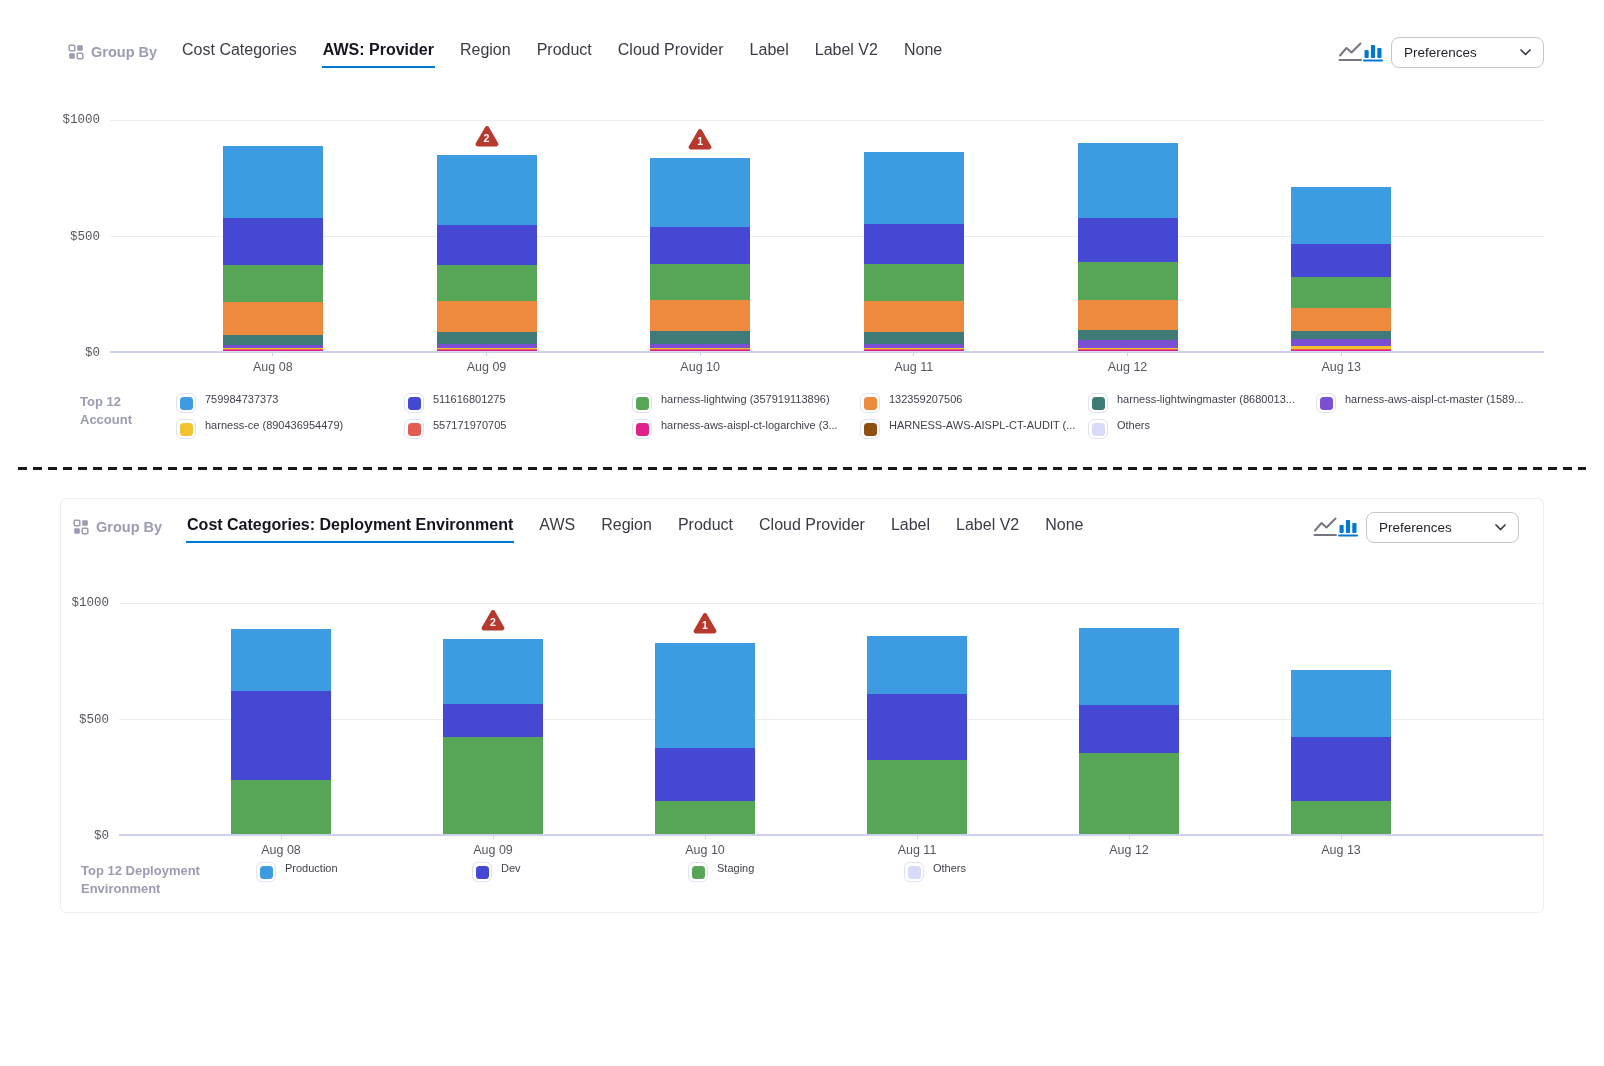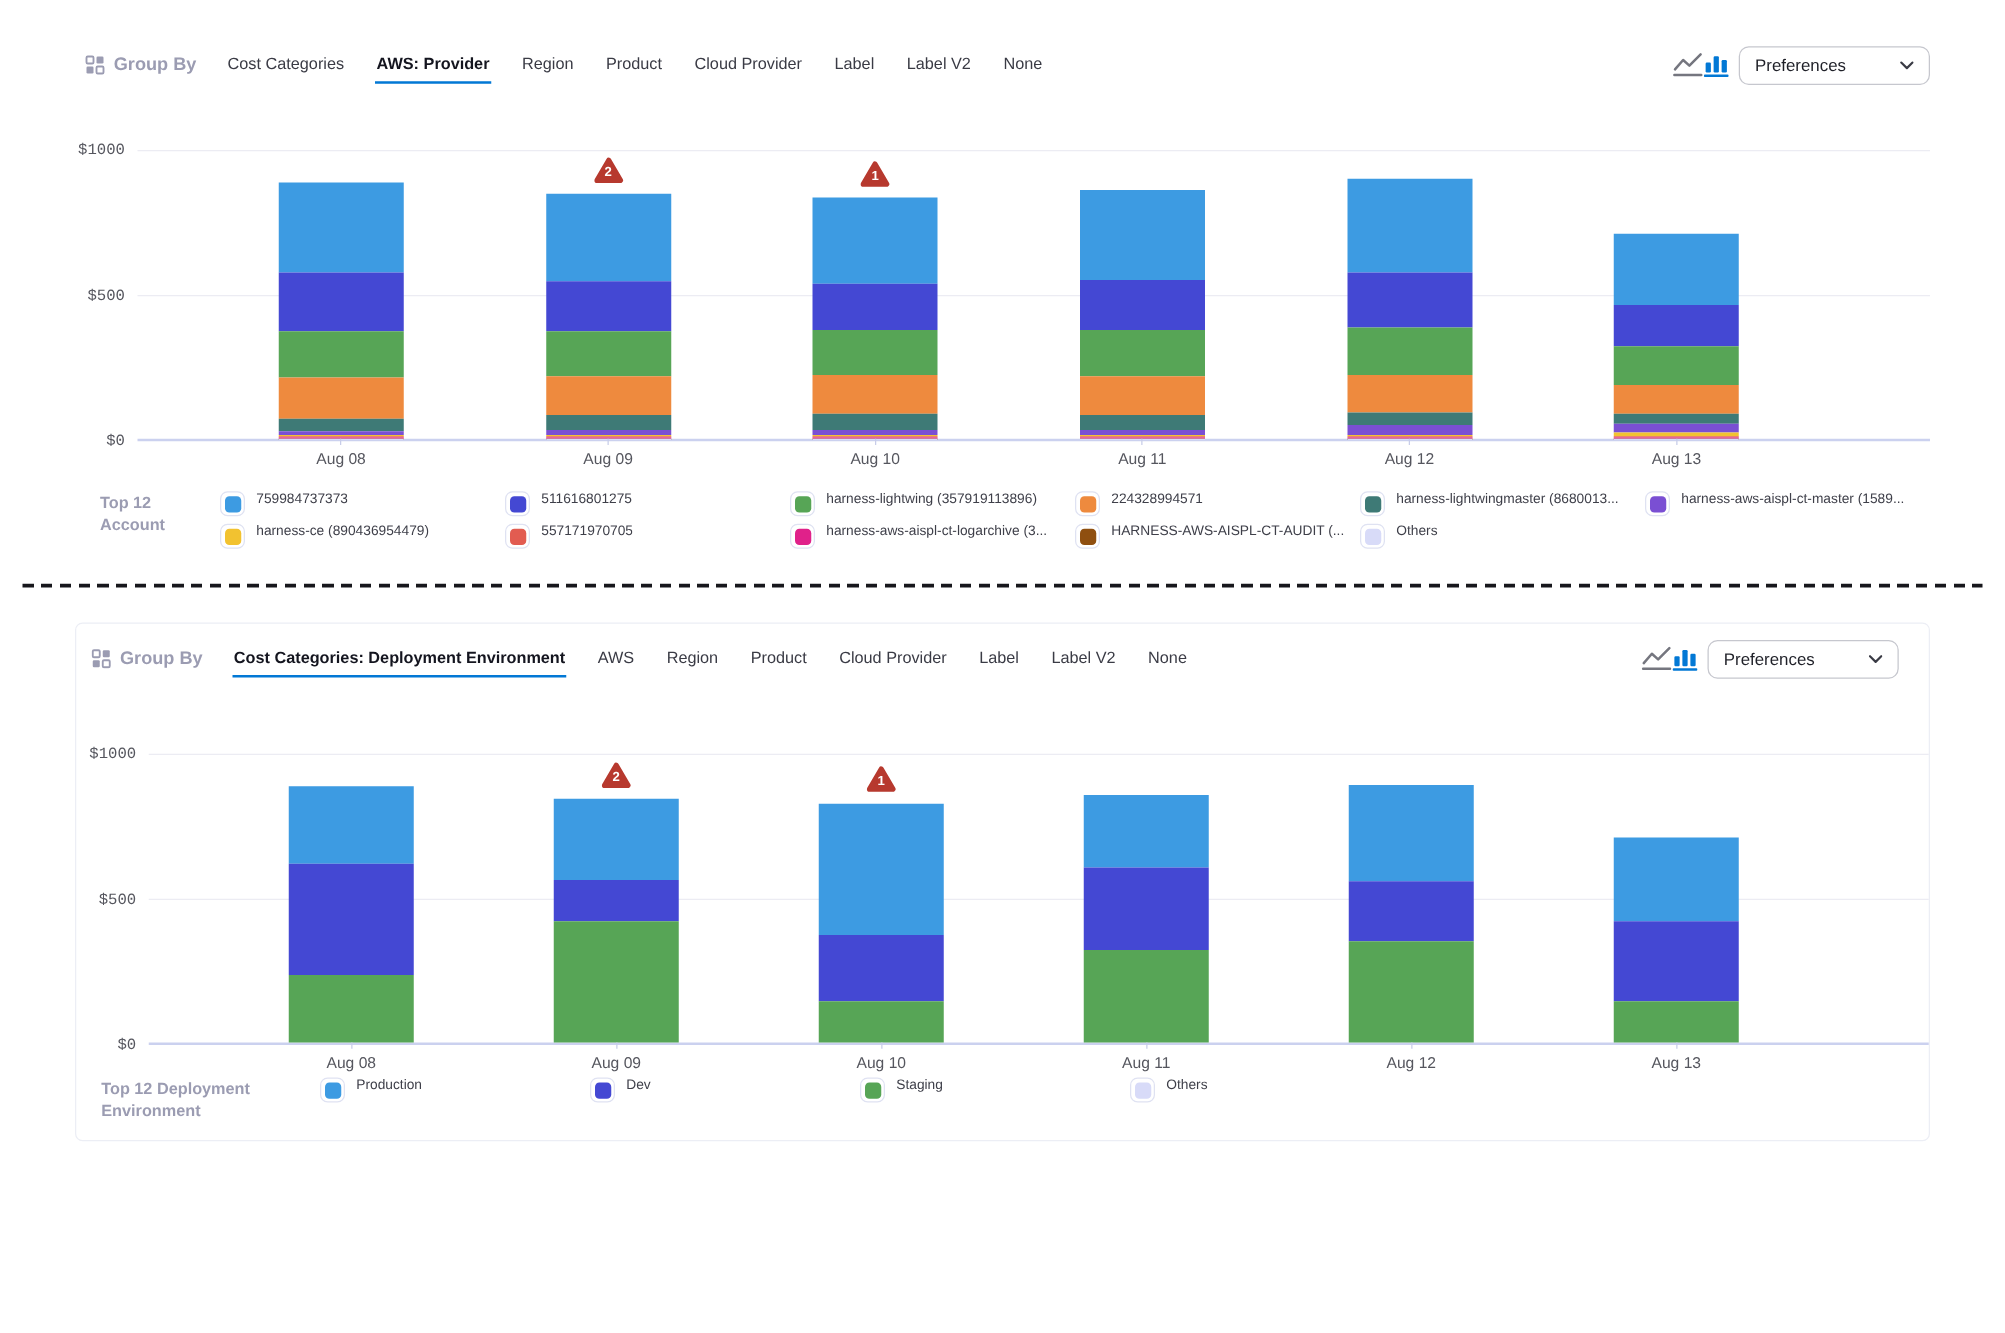--- a/index.html
+++ b/index.html
@@ -15,21 +15,21 @@
     font-size:19px; font-weight:700; color:#060606;
     border-left:3px solid #000; padding-left:10px; line-height:24px;
     letter-spacing:.1px;
   }
   .sec-title.mt2{ margin-top:42px; }
 
   
   .toolbar{ display:flex; align-items:center; margin:36px 60px 0 68px; height:32px; }
   .groupby{ display:flex; align-items:center; gap:7px; color:#9B9CB2; font-size:14.5px; font-weight:600; margin-right:24px; }
   .tabs{ display:flex; align-items:flex-end; gap:24px; }
-  .tab{ font-size:13px; color:#3A3B45; font-weight:500; padding:5px 1px 7px; border-bottom:2.5px solid transparent; cursor:pointer; white-space:nowrap; }
+  .tab{ font-size:16px; color:#3A3B45; font-weight:500; padding:5px 1px 7px; border-bottom:2.5px solid transparent; cursor:pointer; white-space:nowrap; }
   .tab.active{ color:#14151f; font-weight:700; border-bottom-color:#0278D5; }
   .toolbar-right{ margin-left:auto; display:flex; align-items:center; }
   .icon-btn{ display:flex; cursor:pointer; }
   .prefs{
     display:flex; align-items:center; justify-content:space-between;
     width:153px; height:31px; border:1px solid #C6C7CE; border-radius:8px;
     background:#fff; font-family:inherit; font-size:13.5px; font-weight:500; color:#1f2028;
     padding:0 12px; margin-left:8px; cursor:pointer;
   }
 
@@ -287,21 +287,21 @@
           <div class="legend-item">
             <span class="swatch">
               <i style="background: rgb(87, 165, 86);"></i>
             </span>
             <span class="legend-label">harness-lightwing (357919113896)</span>
           </div>
           <div class="legend-item">
             <span class="swatch">
               <i style="background: rgb(238, 138, 62);"></i>
             </span>
-            <span class="legend-label">224328994571</span>
+            <span class="legend-label">132359207506</span>
           </div>
           <div class="legend-item">
             <span class="swatch">
               <i style="background: rgb(62, 122, 118);"></i>
             </span>
             <span class="legend-label">harness-lightwingmaster (8680013...</span>
           </div>
           <div class="legend-item">
             <span class="swatch">
               <i style="background: rgb(122, 79, 211);"></i>

